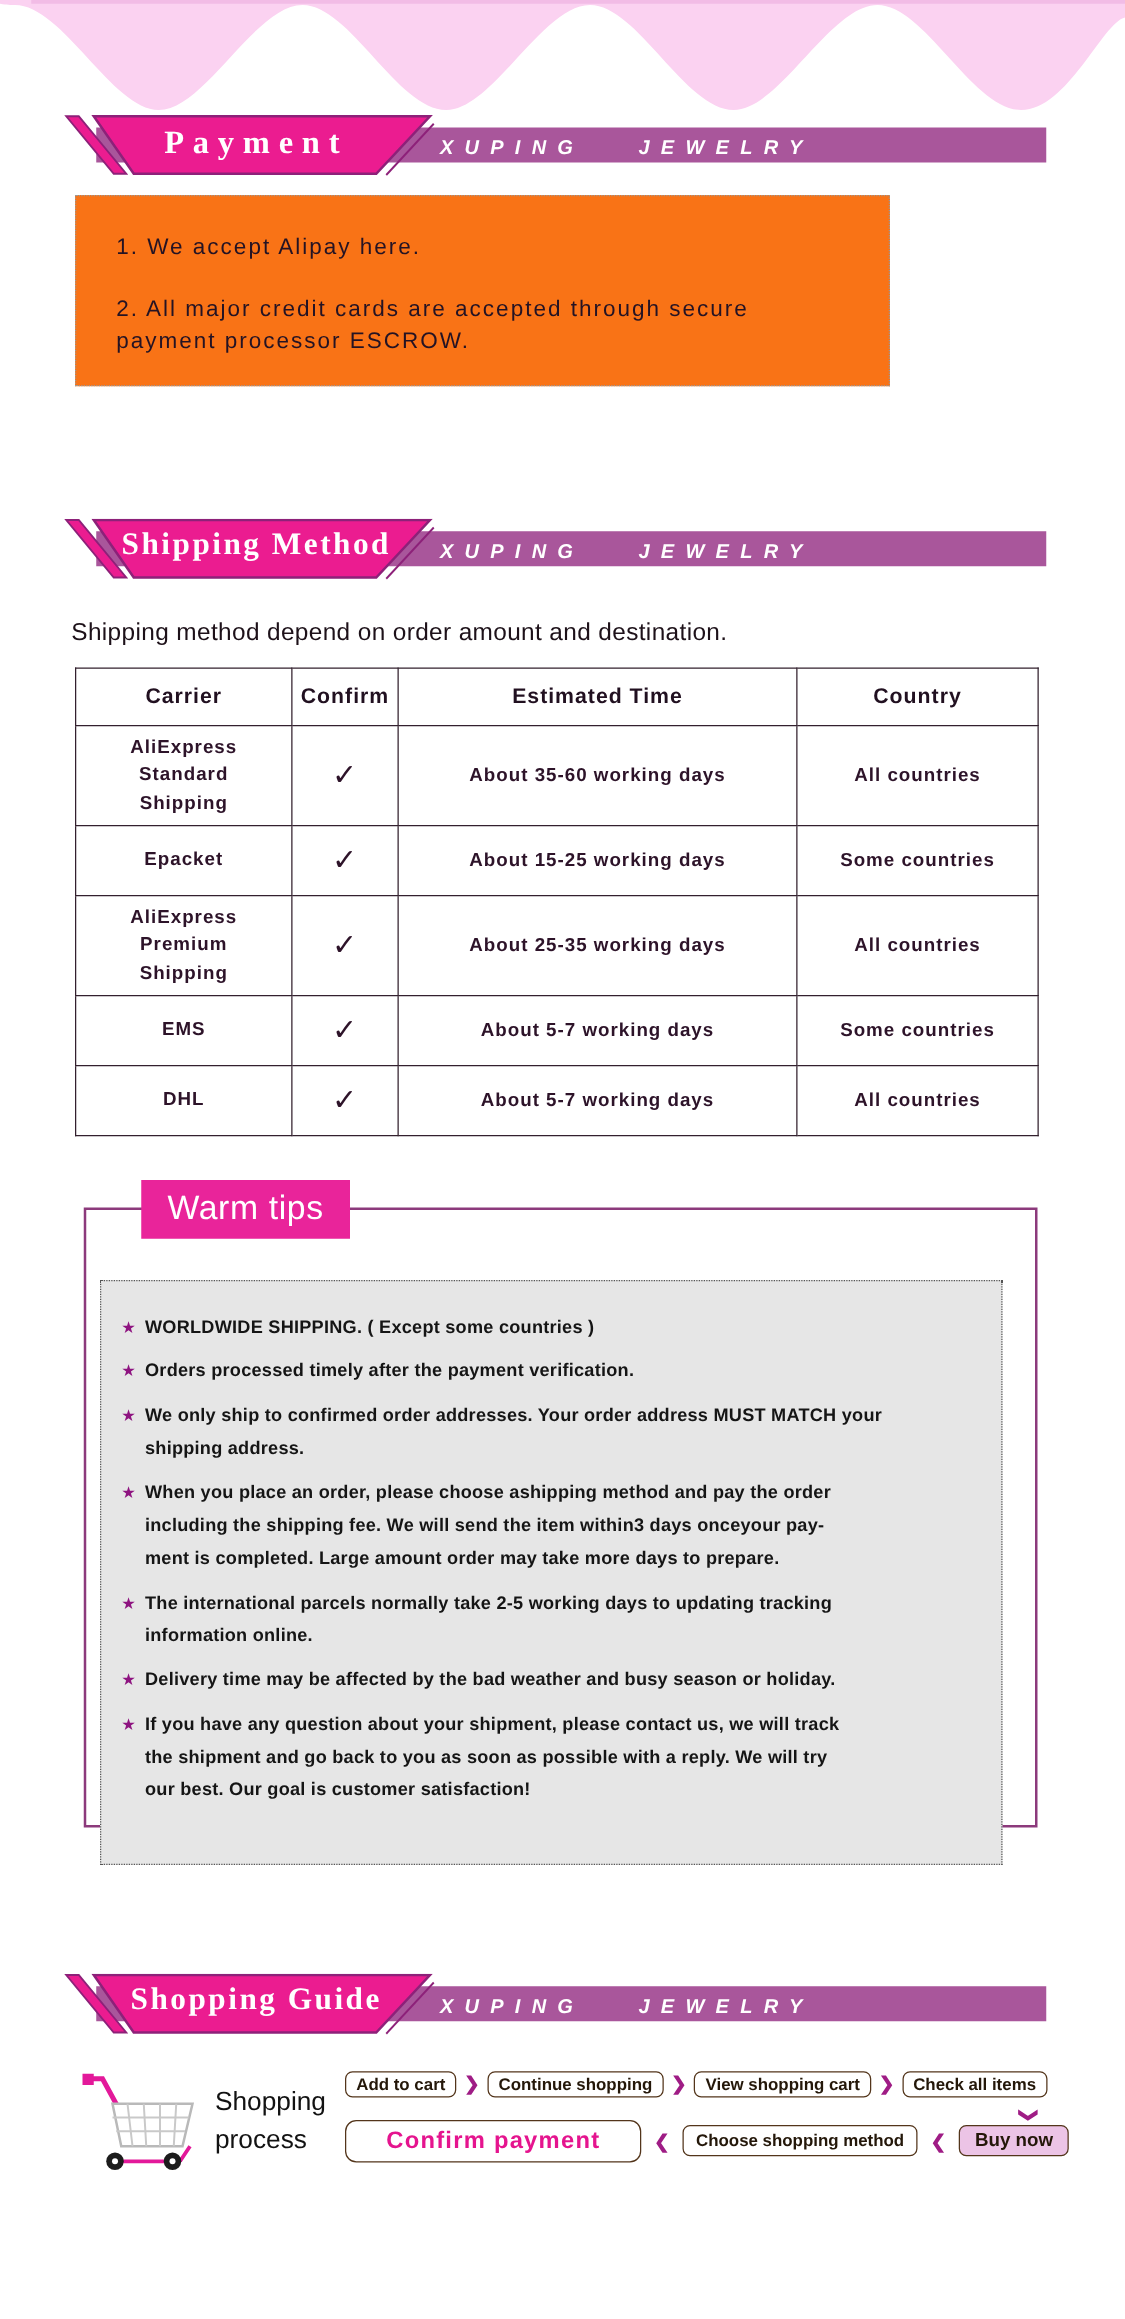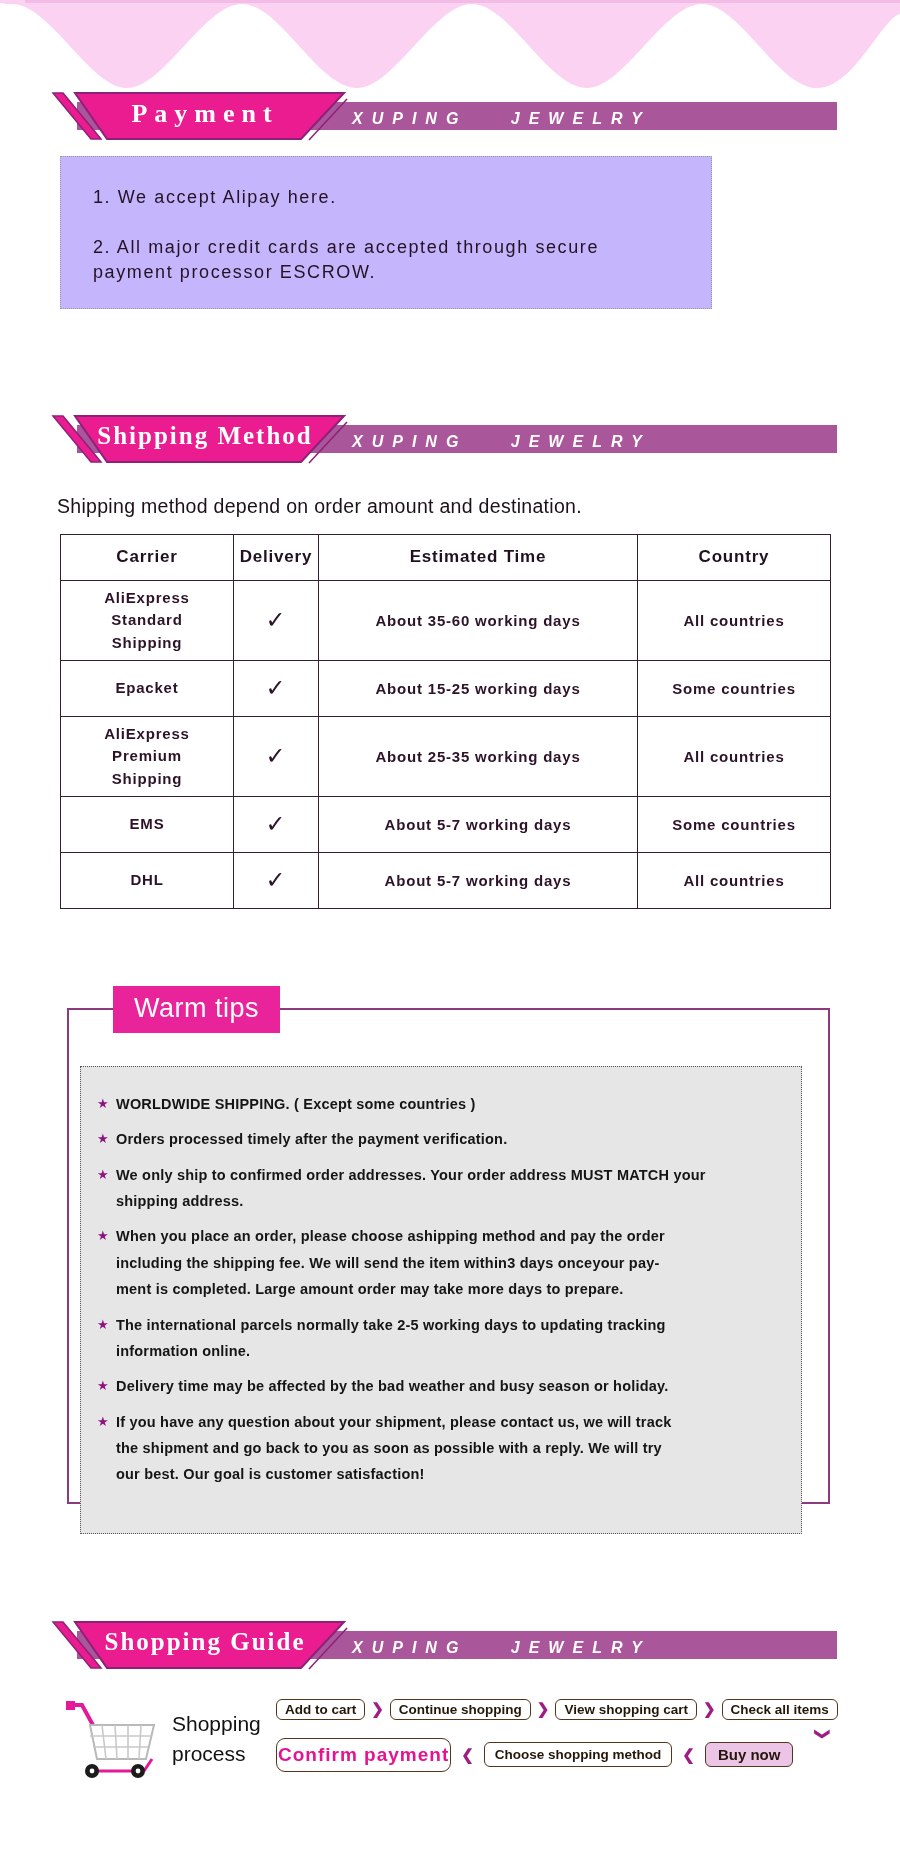--- a/index.html
+++ b/index.html
@@ -27,21 +27,21 @@
   .banner .title {
     position:absolute; left:34px; top:7px; width:248px; text-align:center;
     font-family:"Liberation Serif", serif; font-weight:bold; font-size:25px;
     color:#fff; letter-spacing:2px; white-space:nowrap;
   }
   .banner .title.ls-wide { letter-spacing:7px; font-size:26px; }
 
   
   .payment-box {
     margin:14px 0 0 60px; width:652px; min-height:140px;
-    border:1px dotted #9a9a9a; background:#c4b5fd;
+    border:1px dotted #9a9a9a; background:#f97316;
     padding:28px 28px 24px 32px;
   }
   .payment-line {
     font-size:18px; letter-spacing:1.6px; color:#241324; font-weight:500;
     line-height:1.35; white-space:pre-line;
   }
   .payment-line + .payment-line { margin-top:26px; }
 
   
   .ship-banner { margin-top:106px; }
@@ -57,21 +57,21 @@
   }
   .ship-table th { font-size:17px; height:46px; color:#211020; }
   .ship-table td { font-size:15px; }
   .col-carrier { width:173px; } .col-tracking { width:85px; }
   .col-time { width:319px; } .col-country { width:193px; }
   tr.row-tall td { height:80px; } tr.row-short td { height:56px; }
   td.cell-carrier { padding:0 18px; line-height:1.5; }
   td.cell-check { font-size:24px; font-weight:normal; }
 
   
-  .warm-wrap { position:relative; margin:77px 0 0 67px; width:763px; height:548px; }
+  .warm-wrap { position:relative; margin:35px 0 0 67px; width:763px; height:548px; }
   .warm-border {
     position:absolute; left:0; top:22px; width:763px; height:496px;
     border:2px solid #8c3a7c;
   }
   .warm-label {
     position:absolute; left:46px; top:0; background:#E9249A; color:#fff;
     font-size:27px; padding:7px 21px 9px 21px; letter-spacing:0.5px; z-index:2;
   }
   .warm-gray {
     position:absolute; left:13px; top:80px; width:722px; height:468px;
@@ -98,21 +98,21 @@
   }
   .flow { position:absolute; left:276px; top:2px; right:8px; }
   .flow-row { display:flex; align-items:center; gap:6px; }
   .flow-row2 { margin-top:18px; gap:10px; }
   .flow-btn {
     border:1.5px solid #53351b; border-radius:6px; background:#fff;
     font-size:13.5px; font-weight:bold; color:#241709; padding:2px 8px;
     white-space:nowrap; font-family:"Liberation Sans", sans-serif; cursor:pointer;
   }
   .flow-btn.confirm {
-    font-size:19px; color:#E5148E; padding:5px 1px; border-radius:9px;
+    font-size:19px; color:#E5148E; padding:5px 32px; border-radius:9px;
     letter-spacing:1px;
   }
   .flow-btn.choose { padding:4px 10px; }
   .flow-btn.buynow { background:#ECC4E6; font-size:15px; padding:3px 12px; }
   .chev { color:#9F1C85; font-weight:bold; font-size:15px; }
   .chev-down {
     position:absolute; right:62px; top:26px; display:inline-block;
     transform:rotate(90deg);
   }
 </style>
@@ -159,21 +159,21 @@
 <table class="ship-table">
   <colgroup>
     <col class="col-carrier">
       <col class="col-tracking">
       <col class="col-time">
       <col class="col-country">
   </colgroup>
   <tbody>
       <tr>
     <th>Carrier</th>
-    <th>Delivery</th>
+    <th>Confirm</th>
     <th>Estimated Time</th>
     <th>Country</th>
   </tr>
   <tr class="row-tall">
     <td class="cell-carrier">AliExpress Standard Shipping</td>
     <td class="cell-check">✓</td>
     <td>About 35-60 working days</td>
     <td>All countries</td>
   </tr>
   <tr class="row-short">

